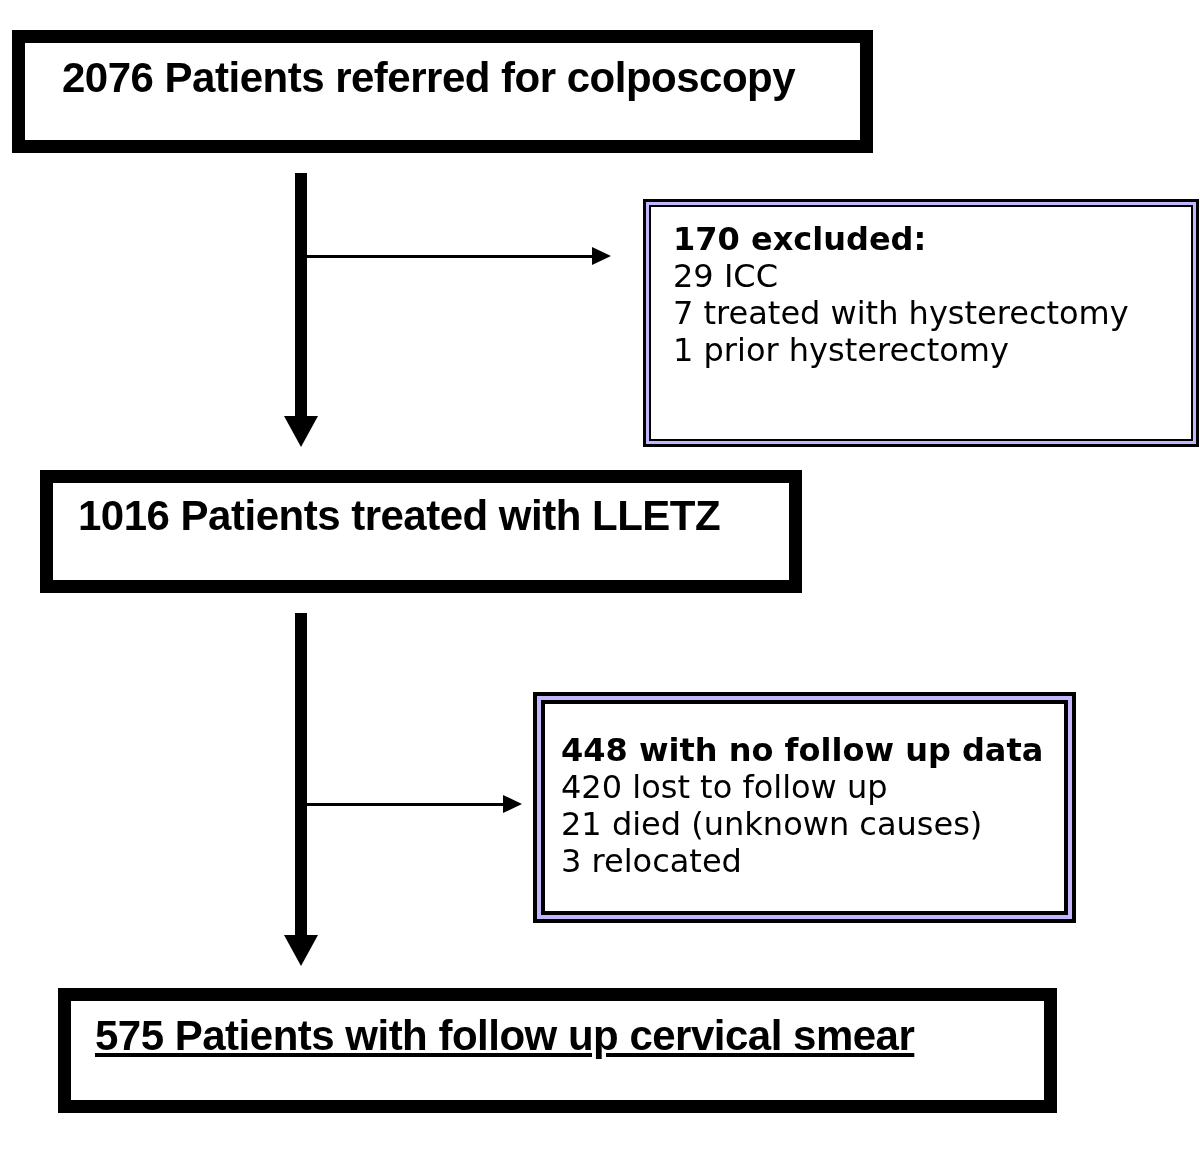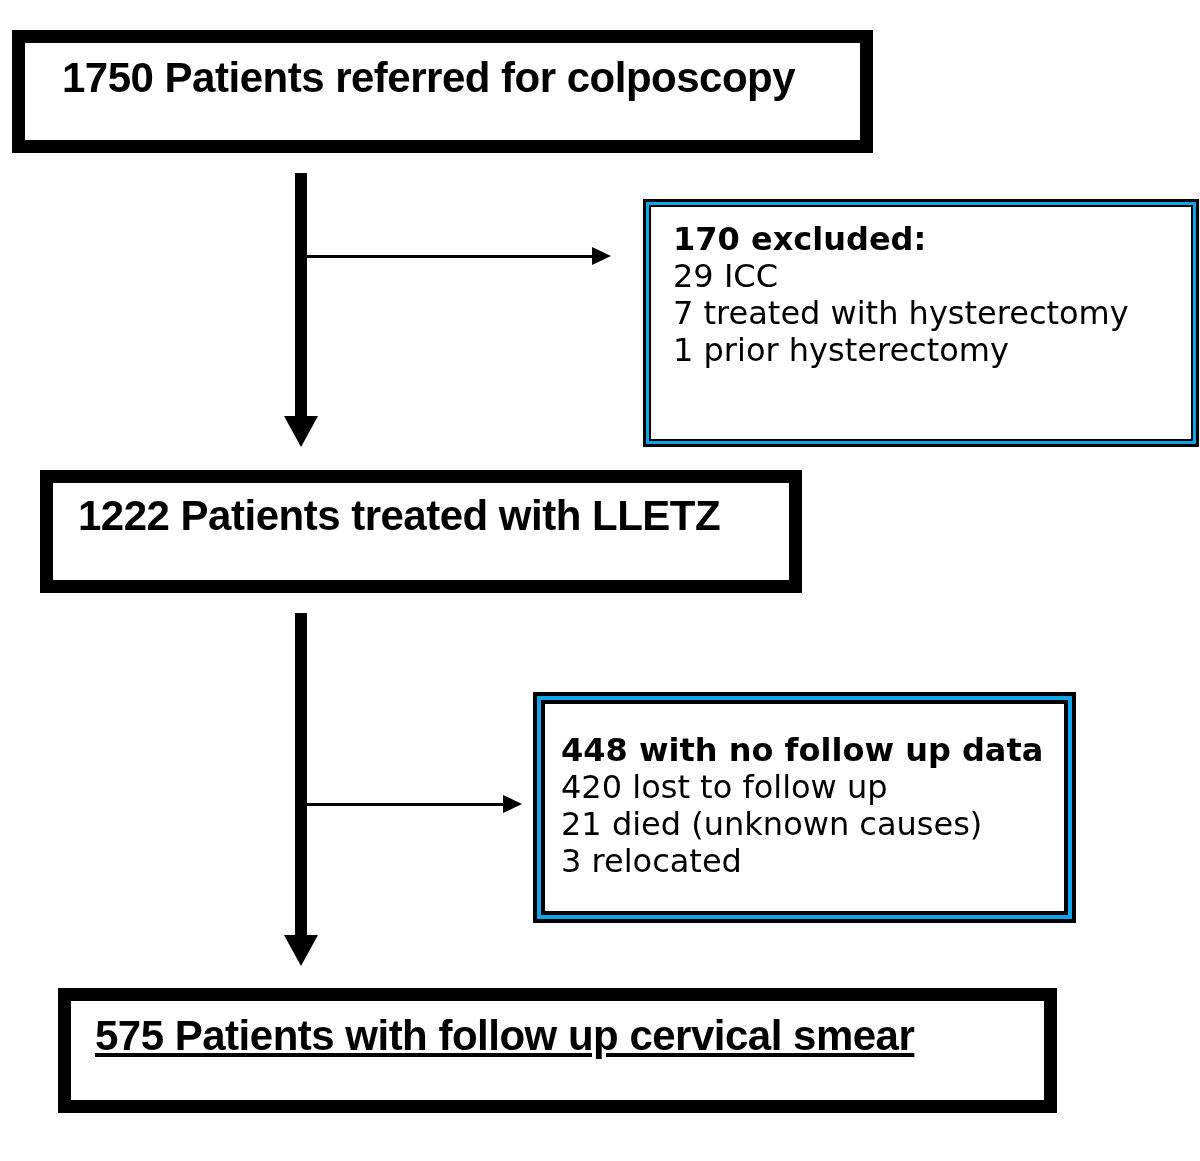--- a/index.html
+++ b/index.html
@@ -28,21 +28,21 @@
     font-weight: bold;
     font-size: 42px;
     line-height: 1;
     letter-spacing: -0.5px;
     white-space: nowrap;
   }
   
   .node-double {
     position: absolute;
     box-sizing: border-box;
-    background: #0ea5e9;
+    background: #c4b5fd;
   }
   .double-a { border: 3px solid #000000; padding: 3px; }
   .double-b { border: 4px solid #000000; padding: 4px; }
   .node-double .inner {
     box-sizing: border-box;
     width: 100%;
     height: 100%;
     background: #ffffff;
   }
   .double-a .inner { border: 2px solid #000000; }
@@ -81,42 +81,42 @@
     border-bottom: 9px solid transparent;
     border-left: 19px solid #000000;
   }
 </style>
 </head>
 <body>
 
 <div class="canvas">
 
   <div class="node-thick" style="left:12px; top:30px; width:861px; height:123px;">
-    <div class="heading" style="padding:14px 0 0 37px;">1750 Patients referred for colposcopy</div>
+    <div class="heading" style="padding:14px 0 0 37px;">2076 Patients referred for colposcopy</div>
   </div>
 
   <div class="vshaft" style="left:295px; top:173px; height:243px;"></div>
   <div class="vhead" style="left:284px; top:416px;"></div>
 
   <div class="hline" style="left:307px; top:255px; width:285px;"></div>
   <div class="hhead" style="left:592px; top:247px;"></div>
 
   <div class="node-double double-a" style="left:643px; top:199px; width:556px; height:248px;">
     <div class="inner">
       <div class="side-text" style="padding:14px 0 0 22px;">
         <div class="side-title">170 excluded:</div>
         <div>29 ICC</div>
         <div>7 treated with hysterectomy</div>
         <div>1 prior hysterectomy</div>
       </div>
     </div>
   </div>
 
   <div class="node-thick" style="left:40px; top:470px; width:762px; height:123px;">
-    <div class="heading" style="padding:12px 0 0 25px;">1222 Patients treated with LLETZ</div>
+    <div class="heading" style="padding:12px 0 0 25px;">1016 Patients treated with LLETZ</div>
   </div>
 
   <div class="vshaft" style="left:295px; top:613px; height:322px;"></div>
   <div class="vhead" style="left:284px; top:935px;"></div>
 
   <div class="hline" style="left:307px; top:803px; width:196px;"></div>
   <div class="hhead" style="left:503px; top:795px;"></div>
 
   <div class="node-double double-b" style="left:533px; top:692px; width:543px; height:231px;">
     <div class="inner">

